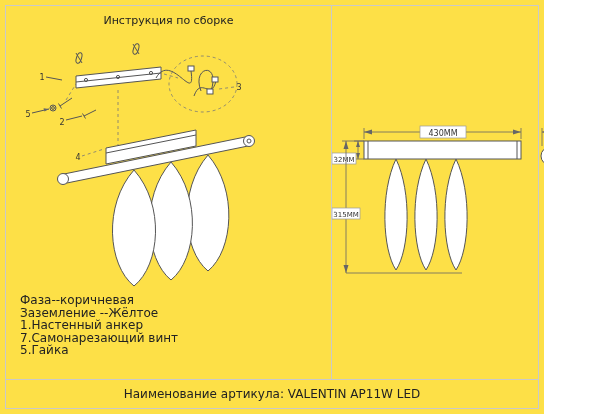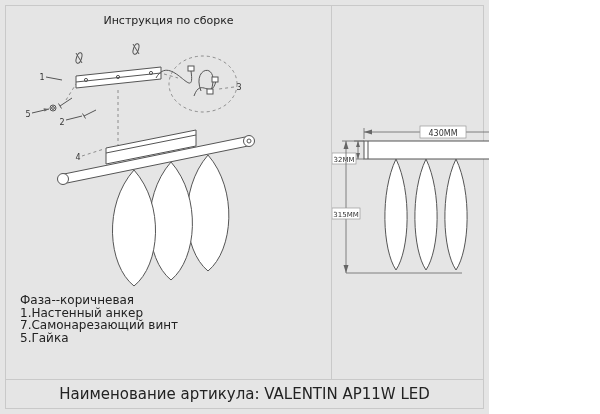--- a/index.html
+++ b/index.html
@@ -1,27 +1,27 @@
 <!DOCTYPE html>
 <html><head>
 <meta charset="utf-8">
 <style>
   html,body{margin:0;padding:0;background:#fff;}
-  .page{position:relative;width:489px;height:414px;background:#e5e5e5;
+  .page{position:relative;width:544px;height:414px;background:#fde047;
         font-family:"DejaVu Sans",sans-serif;color:#333;overflow:hidden;}
   .sheet{position:absolute;left:5px;top:5px;right:5px;bottom:5px;border:1px solid #c9c9c9;}
   .v-divider{position:absolute;left:325px;top:0;bottom:29px;width:1px;background:#c9c9c9;}
   .h-divider{position:absolute;left:0;right:0;bottom:28px;height:1px;background:#c9c9c9;}
   .panel-left{position:absolute;left:0;top:0;width:325px;bottom:29px;}
   .panel-right{position:absolute;left:326px;right:0;top:0;bottom:29px;}
   .panel-title{text-align:center;font-size:11px;color:#222;padding-top:8px;}
   .drawing{position:absolute;left:0;top:30px;}
   .notes{position:absolute;left:14px;top:288px;font-size:12px;line-height:12.5px;color:#222;}
   .footer{position:absolute;left:0;right:0;bottom:0;height:28px;display:flex;
-          align-items:center;justify-content:center;font-size:15px;color:#222;}
+          align-items:center;justify-content:center;font-size:12px;color:#222;}
   svg{display:block;}
   svg text{font-family:"DejaVu Sans",sans-serif;fill:#333;}
   .ln{stroke:#555;stroke-width:1;fill:none;}
   .fillw{fill:#fff;stroke:#555;stroke-width:1;}
   .dash{stroke:#777;stroke-width:0.8;fill:none;stroke-dasharray:3 3;}
   .dim{stroke:#666;stroke-width:0.8;fill:none;}
   .arr{fill:#666;stroke:none;}
   .dimbox{fill:#fff;stroke:#999;stroke-width:0.7;}
 </style>
 </head>
@@ -104,20 +104,21 @@
           <text x="56" y="89" text-anchor="middle">2</text>
           <line class="dash" x1="76" y1="120" x2="98" y2="113"></line>
           <text x="72" y="124" text-anchor="middle">4</text>
           <line class="dash" x1="228" y1="51" x2="213" y2="53"></line>
           <text x="233" y="54" text-anchor="middle">3</text>
         </g>
       </svg>
 
       <div class="notes">
         <div>Фаза--коричневая</div>
+        <div>Заземление --Жёлтое</div>
         <div>1.Настенный анкер</div>
         <div>7.Самонарезающий винт</div>
         <div>5.Гайка</div>
       </div>
     </div>
 
     <div class="panel-right">
 
       <svg class="drawing" width="264" height="250" viewBox="0 0 264 250">
 

